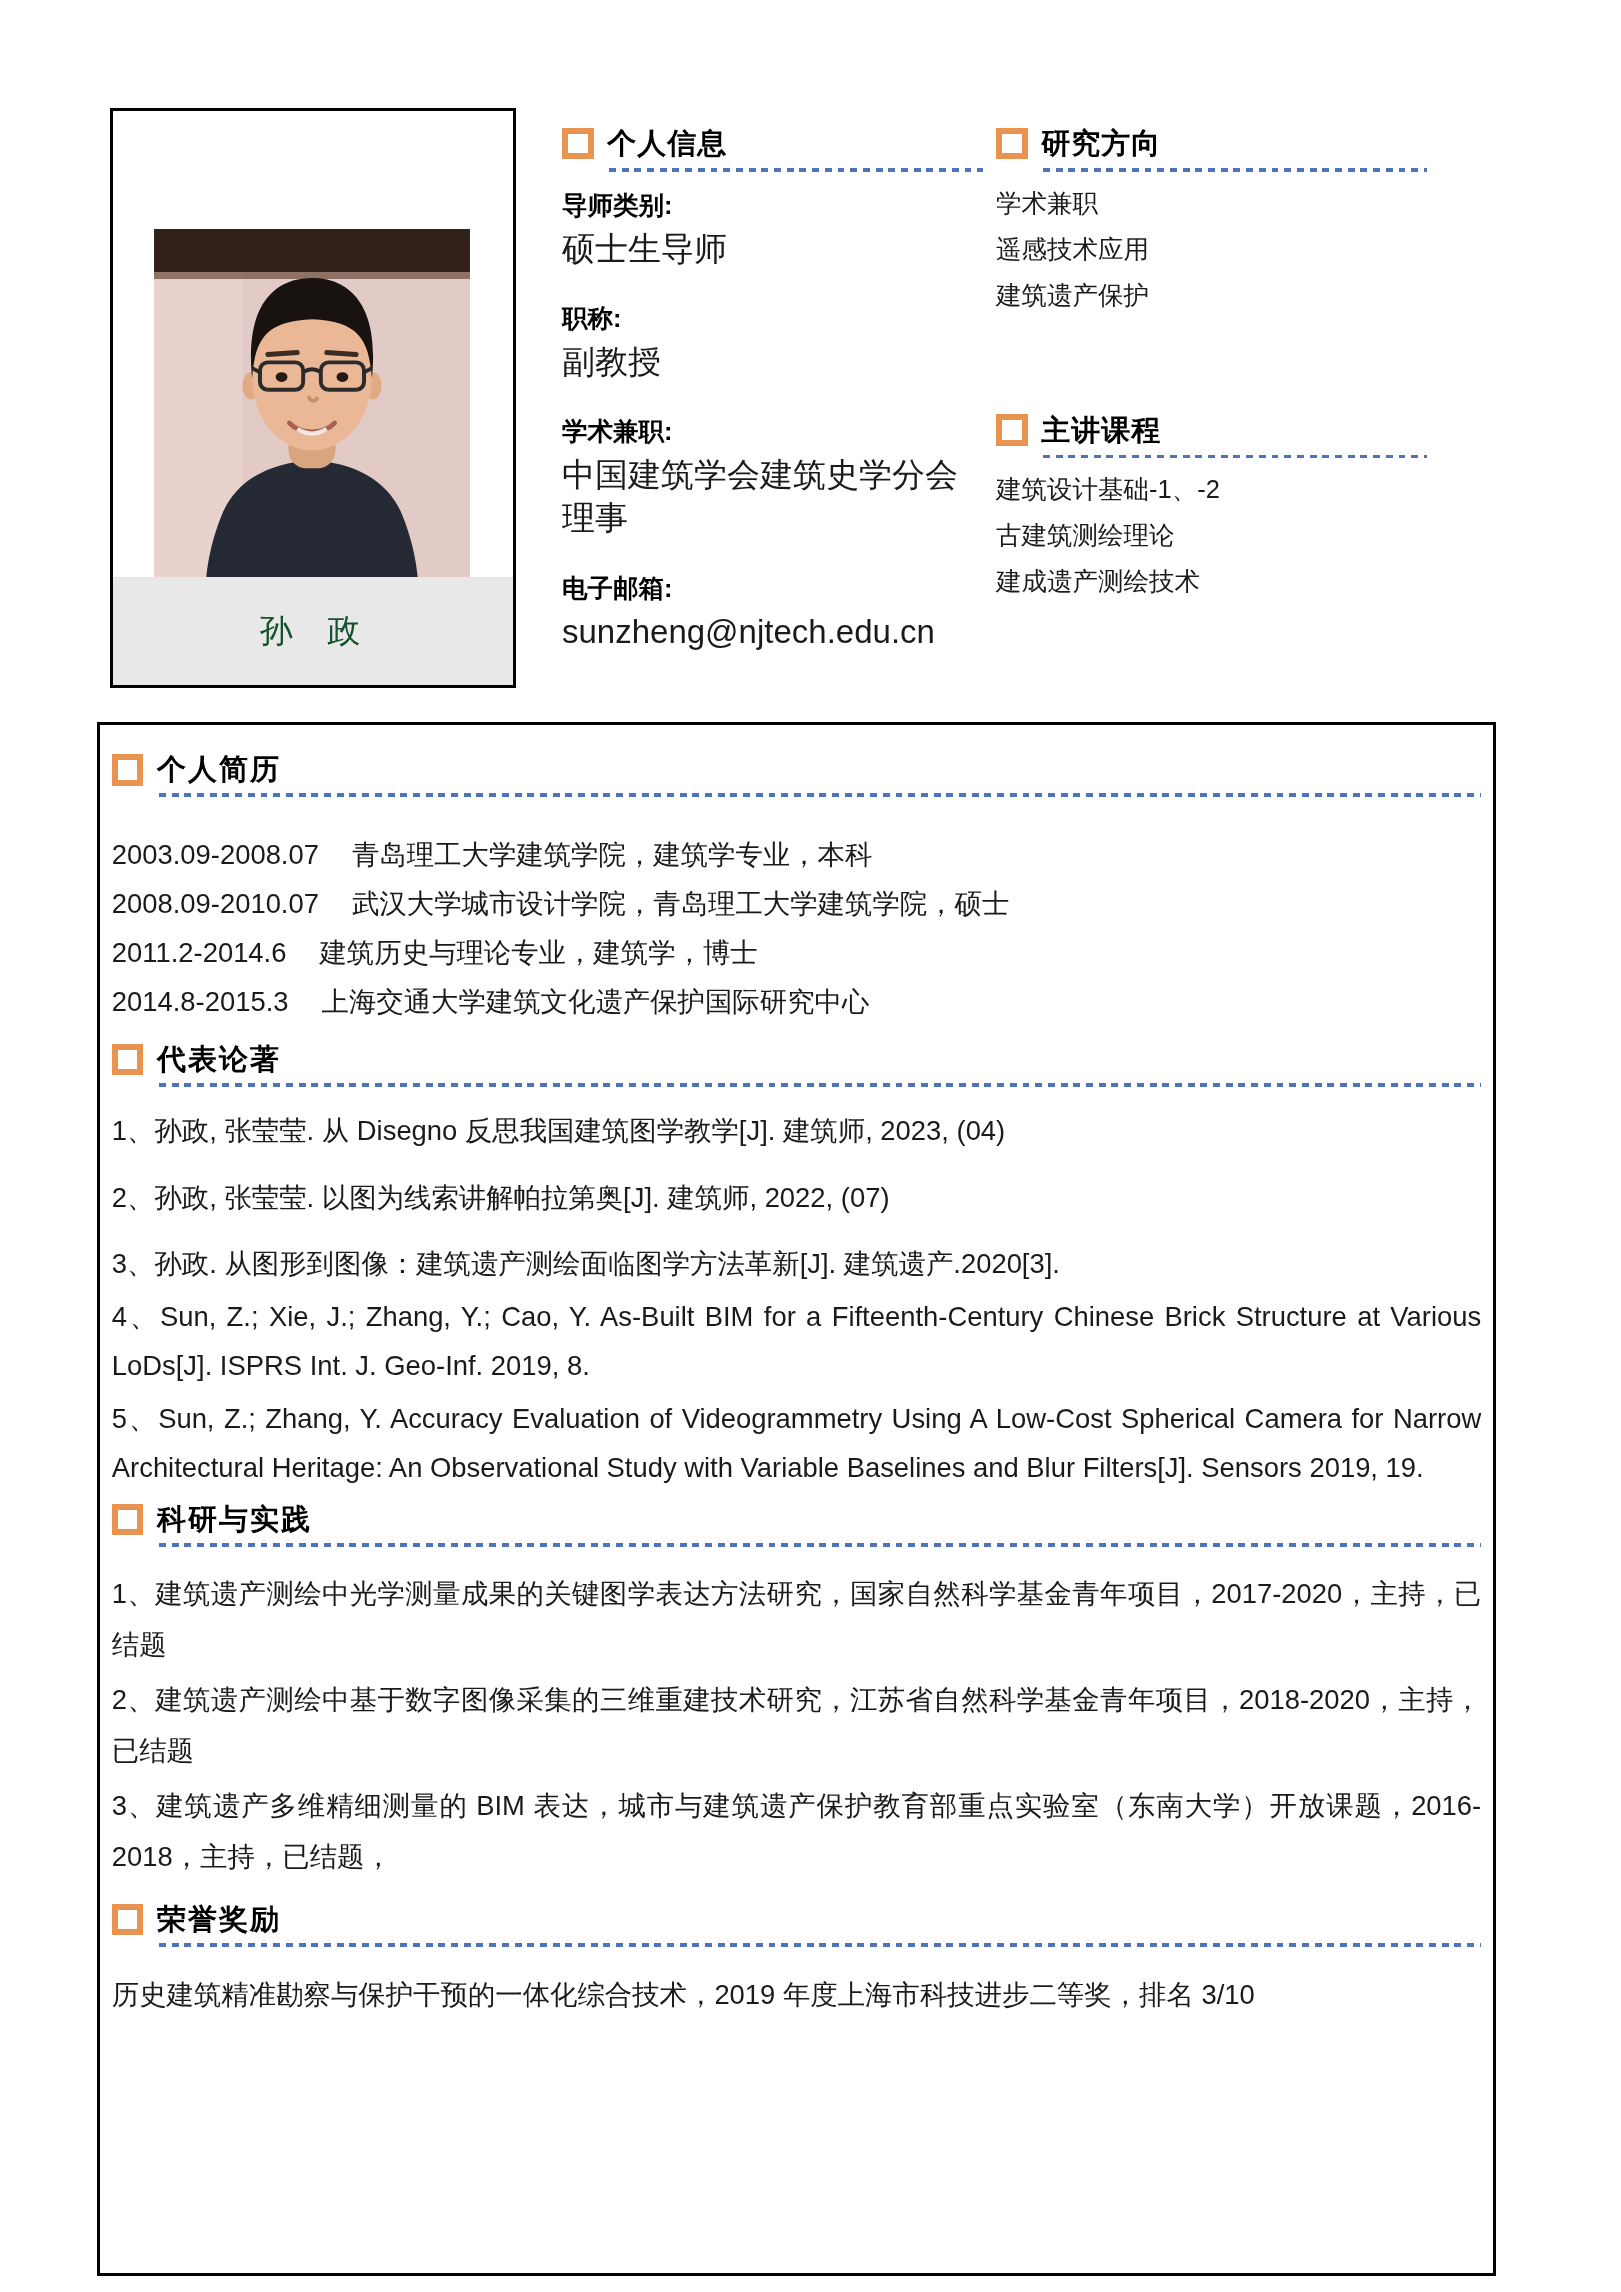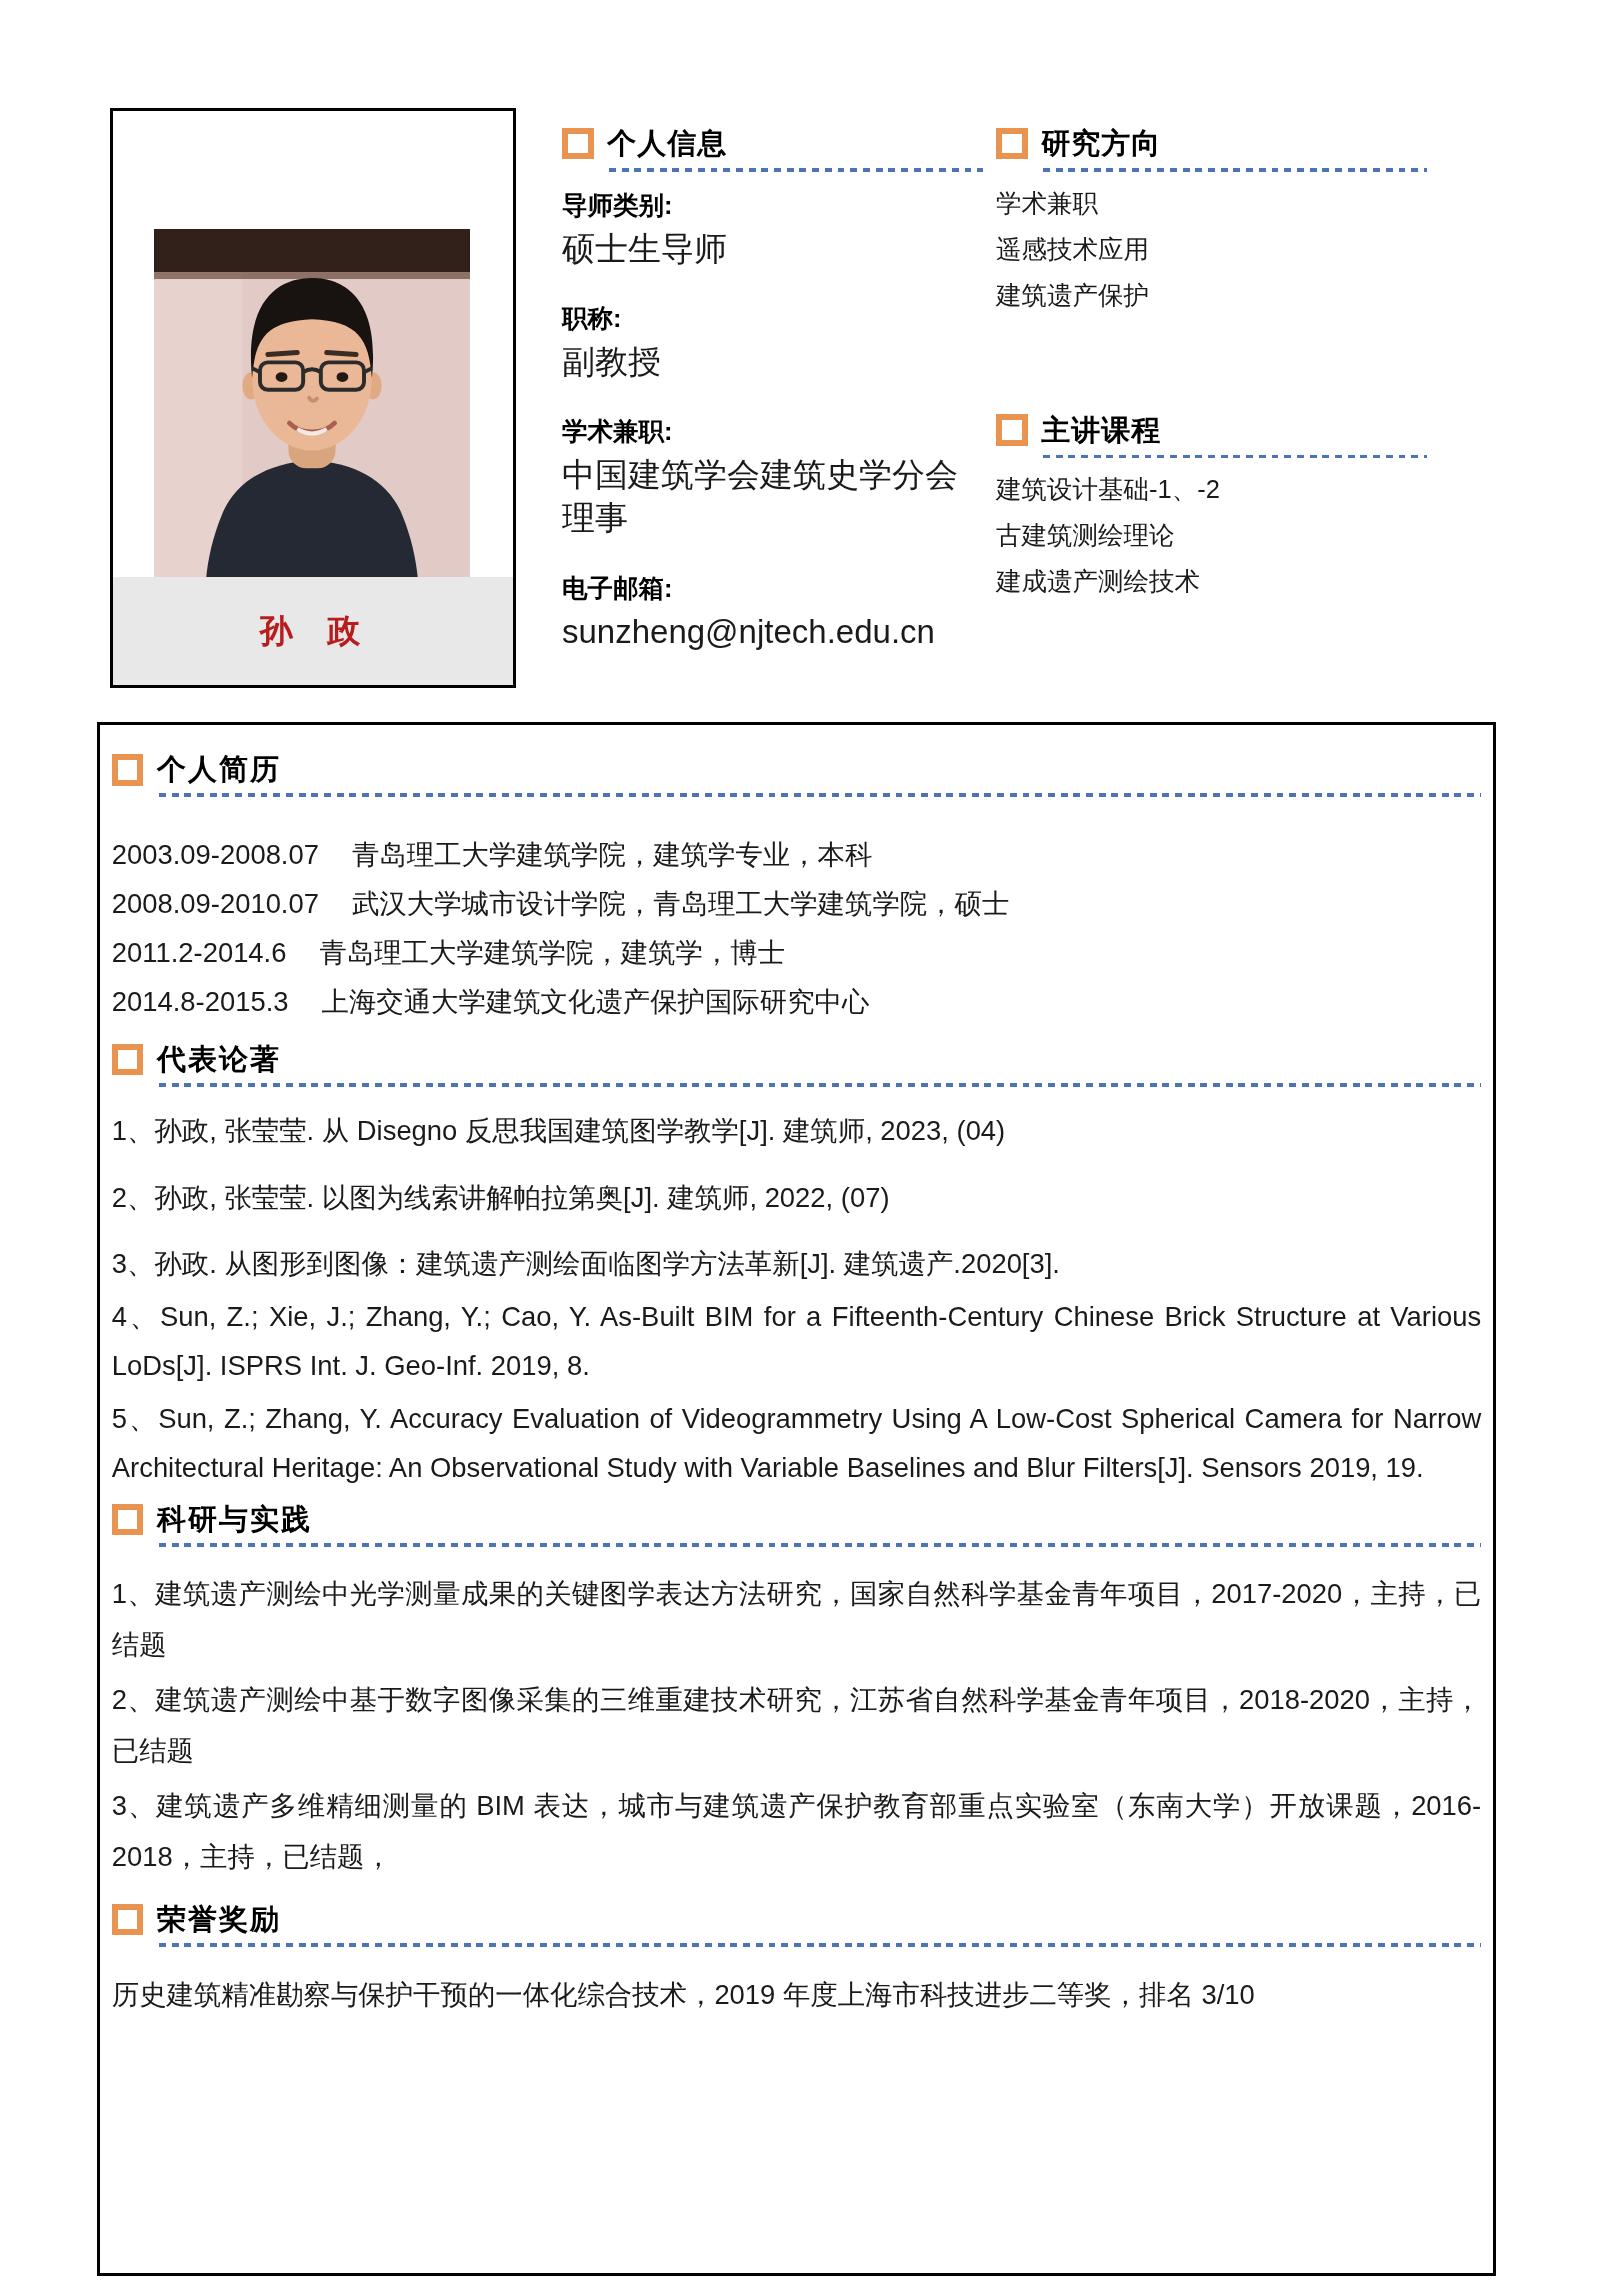--- a/index.html
+++ b/index.html
@@ -23,21 +23,21 @@
   .photo{
     position:absolute;left:41px;top:118px;
     width:316px;height:351px;
     overflow:hidden;
   }
   .photo svg{display:block;width:100%;height:100%;}
   .name-bar{
     position:absolute;left:0;right:0;bottom:0;height:108px;
     background:#e8e8e8;
     display:flex;align-items:center;justify-content:center;
-    font-size:33px;font-weight:bold;color:#b91c1c;
+    font-size:33px;font-weight:normal;color:#14532d;
     letter-spacing:5.9px;word-spacing:13.7px;
   }
 
   
   .sec-head{position:relative;display:flex;align-items:center;padding-bottom:9.8px;height:37px;}
   .sq{
     flex:0 0 auto;width:19.6px;height:19.6px;
     border:6.9px solid #e89350;background:#fff;
     margin-right:13.7px;
   }
@@ -183,21 +183,21 @@
       <div class="resume-row">
         <span class="r-date">2003.09-2008.07</span>
         <span class="r-text">青岛理工大学建筑学院，建筑学专业，本科</span>
       </div>
       <div class="resume-row">
         <span class="r-date">2008.09-2010.07</span>
         <span class="r-text">武汉大学城市设计学院，青岛理工大学建筑学院，硕士</span>
       </div>
       <div class="resume-row">
         <span class="r-date">2011.2-2014.6</span>
-        <span class="r-text">青岛理工大学建筑学院，建筑学，博士</span>
+        <span class="r-text">建筑历史与理论专业，建筑学，博士</span>
       </div>
       <div class="resume-row">
         <span class="r-date">2014.8-2015.3</span>
         <span class="r-text">上海交通大学建筑文化遗产保护国际研究中心</span>
       </div>
     </div>
 
     <div class="sec-head m-head head-pub">
       <span class="sq"></span>
       <span class="sec-title">代表论著</span>

